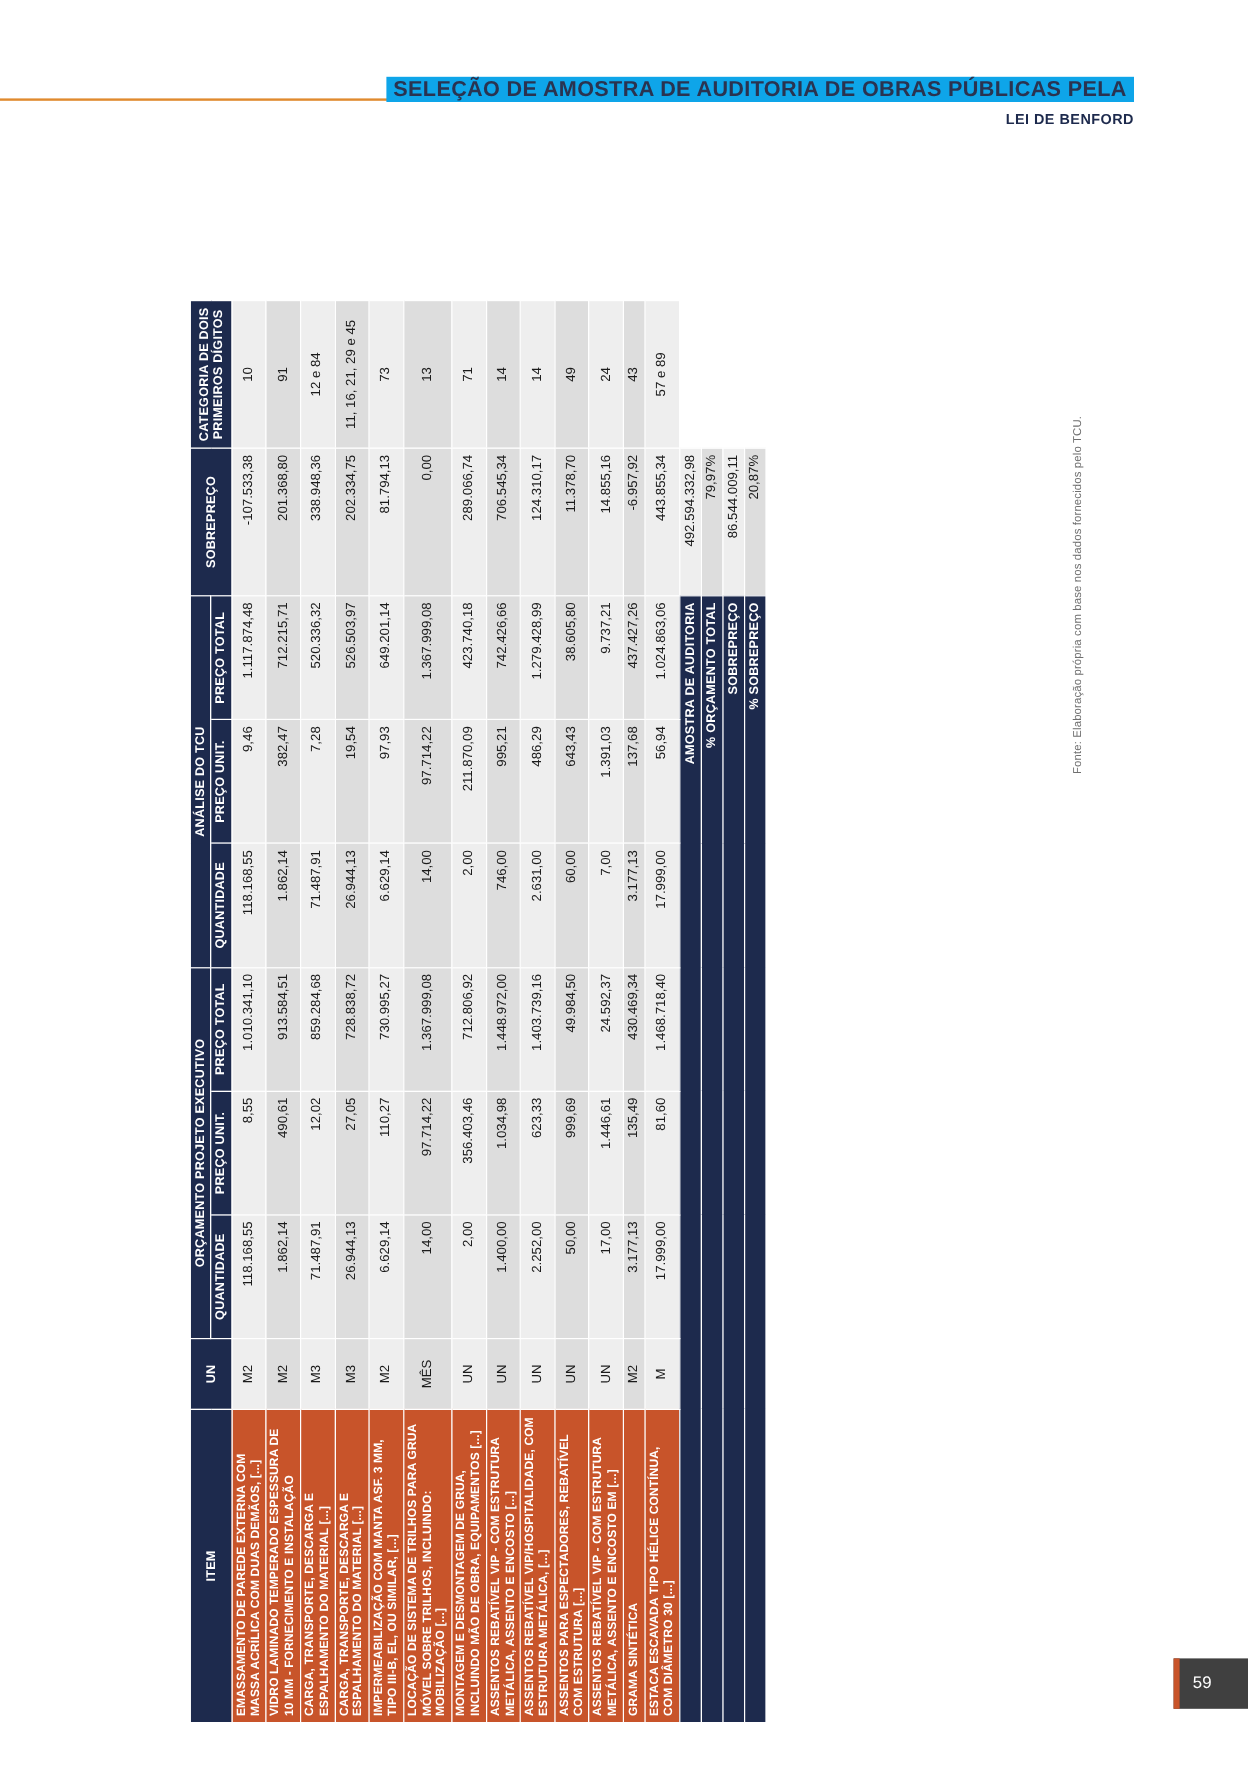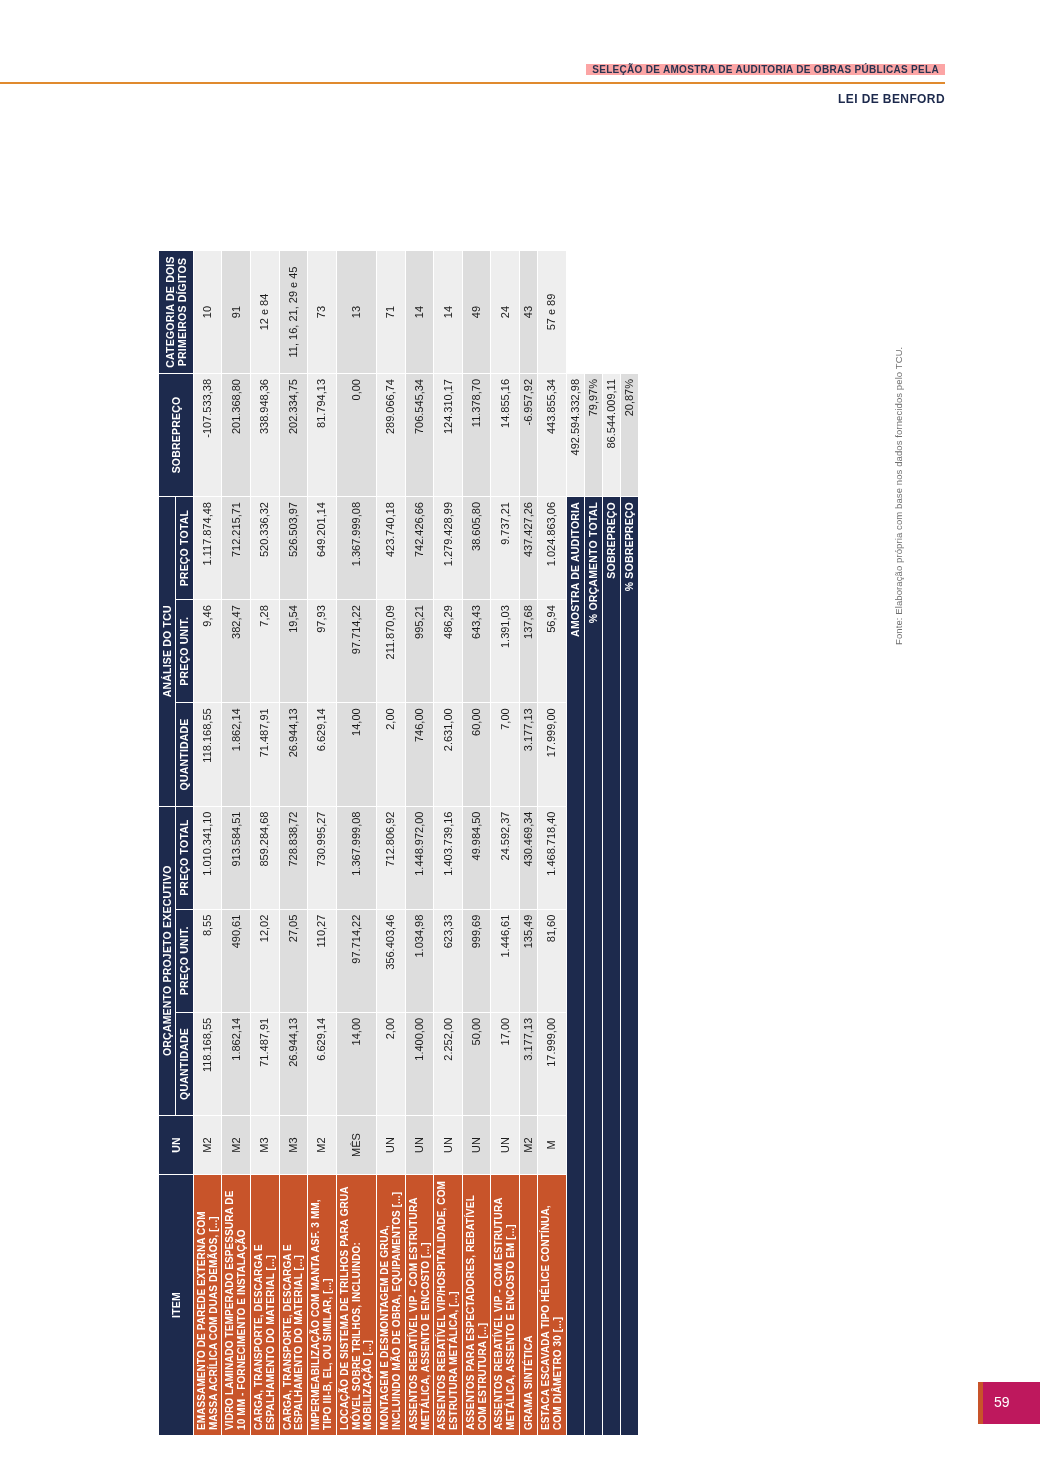--- a/index.html
+++ b/index.html
@@ -28,25 +28,25 @@
     top: 24px;
     left: 0;
     width: 945px;
     height: 2px;
     background: #e08a2e;
   }
   #header-line1 {
     position: absolute;
     top: 6px;
     right: 95px;
-    font-size: 10px;
+    font-size: 18px;
     font-weight: bold;
     letter-spacing: 0.3px;
     color: #2a3350;
-    background: #fca5a5;
+    background: #0ea5e9;
     padding: 0 6px 0 6px;
     white-space: nowrap;
   }
   #header-line2 {
     position: absolute;
     top: 34px;
     right: 95px;
     font-size: 12px;
     font-weight: bold;
     letter-spacing: 0.4px;
@@ -150,21 +150,21 @@
     letter-spacing: 0.1px;
   }
 
   
   #page-tab {
     position: absolute;
     right: 0;
     top: 1382px;
     width: 62px;
     height: 42px;
-    background: #be185d;
+    background: #404040;
   }
   #page-tab-accent {
     position: absolute;
     left: 0;
     top: 0;
     width: 5px;
     height: 42px;
     background: #c8542a;
   }
   #page-number {

